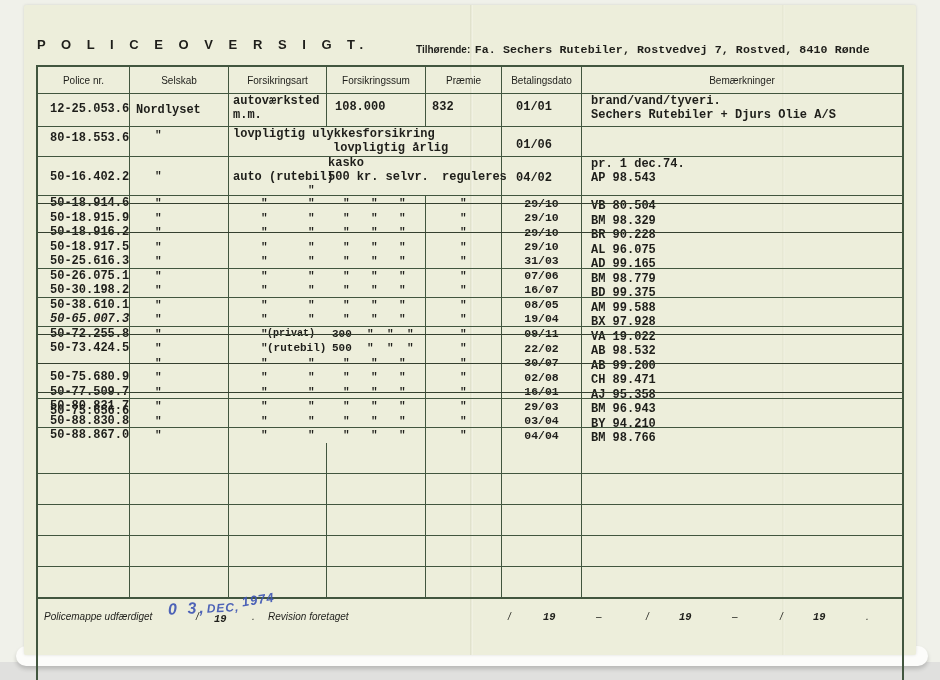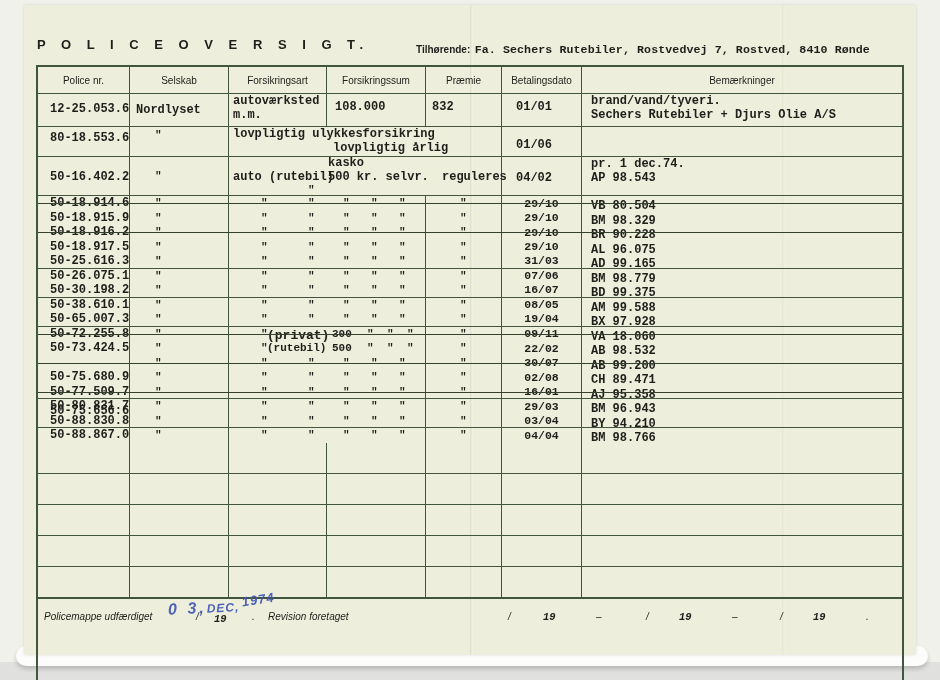--- a/index.html
+++ b/index.html
@@ -312,21 +312,21 @@
               <span class="abs ditto" style="left: 44px; top: 1px;">"</span>
               <span class="abs ditto" style="left: 72px; top: 1px;">"</span>
             </div>
             <div class="cell br c-pra">
               <span class="abs ditto" style="left: 34px; top: 1px;">"</span>
             </div>
             <div class="cell br c-dat datocell">08/05</div>
             <div class="cell c-bem"><span class="bemtxt">AM 99.588</span></div>
           </div><div class="row lrow hb">
             <div class="cell br c-nr">
-              <span class="abs pnr" style="left: 6px; top: 0px;">50-65.007.3</span>
+              <span class="abs pnr" style="left: 6px; top: 0px; font-style: italic;">50-65.007.3</span>
             </div>
             <div class="cell br c-sel">
               <span class="abs ditto" style="left: 25px; top: 1px;">"</span>
             </div>
             <div class="cell c-art">
               <span class="abs ditto" style="left: 32px; top: 1px;">"</span>
               <span class="abs ditto" style="left: 79px; top: 1px;">"</span>
             </div>
             <div class="cell br c-sum">
               <span class="abs ditto" style="left: 16px; top: 1px;">"</span>
@@ -340,33 +340,33 @@
             <div class="cell c-bem"><span class="bemtxt">BX 97.928</span></div>
           </div><div class="row lrow struck">
             <div class="cell br c-nr">
               <span class="abs pnr" style="left: 6px; top: 0px;">50-72.255.8</span>
             </div>
             <div class="cell br c-sel">
               <span class="abs ditto" style="left: 25px; top: 1px;">"</span>
             </div>
             <div class="cell c-art">
               <span class="abs ditto" style="left: 32px; top: 1px;">"</span>
-              <span class="abs mono" style="left: 38px; top: 1px; font-size: 13px;">(privat)</span>
+              <span class="abs mono" style="left: 38px; top: 1px; font-size: 10px;">(privat)</span>
             </div>
             <div class="cell br c-sum">
               <span class="abs mono" style="left: 5px; top: 1px; font-size: 11px;">300</span>
               <span class="abs ditto" style="left: 40px; top: 1px;">"</span>
               <span class="abs ditto" style="left: 60px; top: 1px;">"</span>
               <span class="abs ditto" style="left: 80px; top: 1px;">"</span>
             </div>
             <div class="cell br c-pra">
               <span class="abs ditto" style="left: 34px; top: 1px;">"</span>
             </div>
             <div class="cell br c-dat datocell">09/11</div>
-            <div class="cell c-bem"><span class="bemtxt">VA 18.060</span></div>
+            <div class="cell c-bem"><span class="bemtxt">VA 19.022</span></div>
           </div><div class="row lrow">
             <div class="cell br c-nr">
               <span class="abs pnr" style="left: 6px; top: 0px;">50-73.424.5</span>
             </div>
             <div class="cell br c-sel">
               <span class="abs ditto" style="left: 25px; top: 1px;">"</span>
             </div>
             <div class="cell c-art">
               <span class="abs ditto" style="left: 32px; top: 1px;">"</span>
               <span class="abs mono" style="left: 38px; top: 1px; font-size: 11px;">(rutebil)</span>

